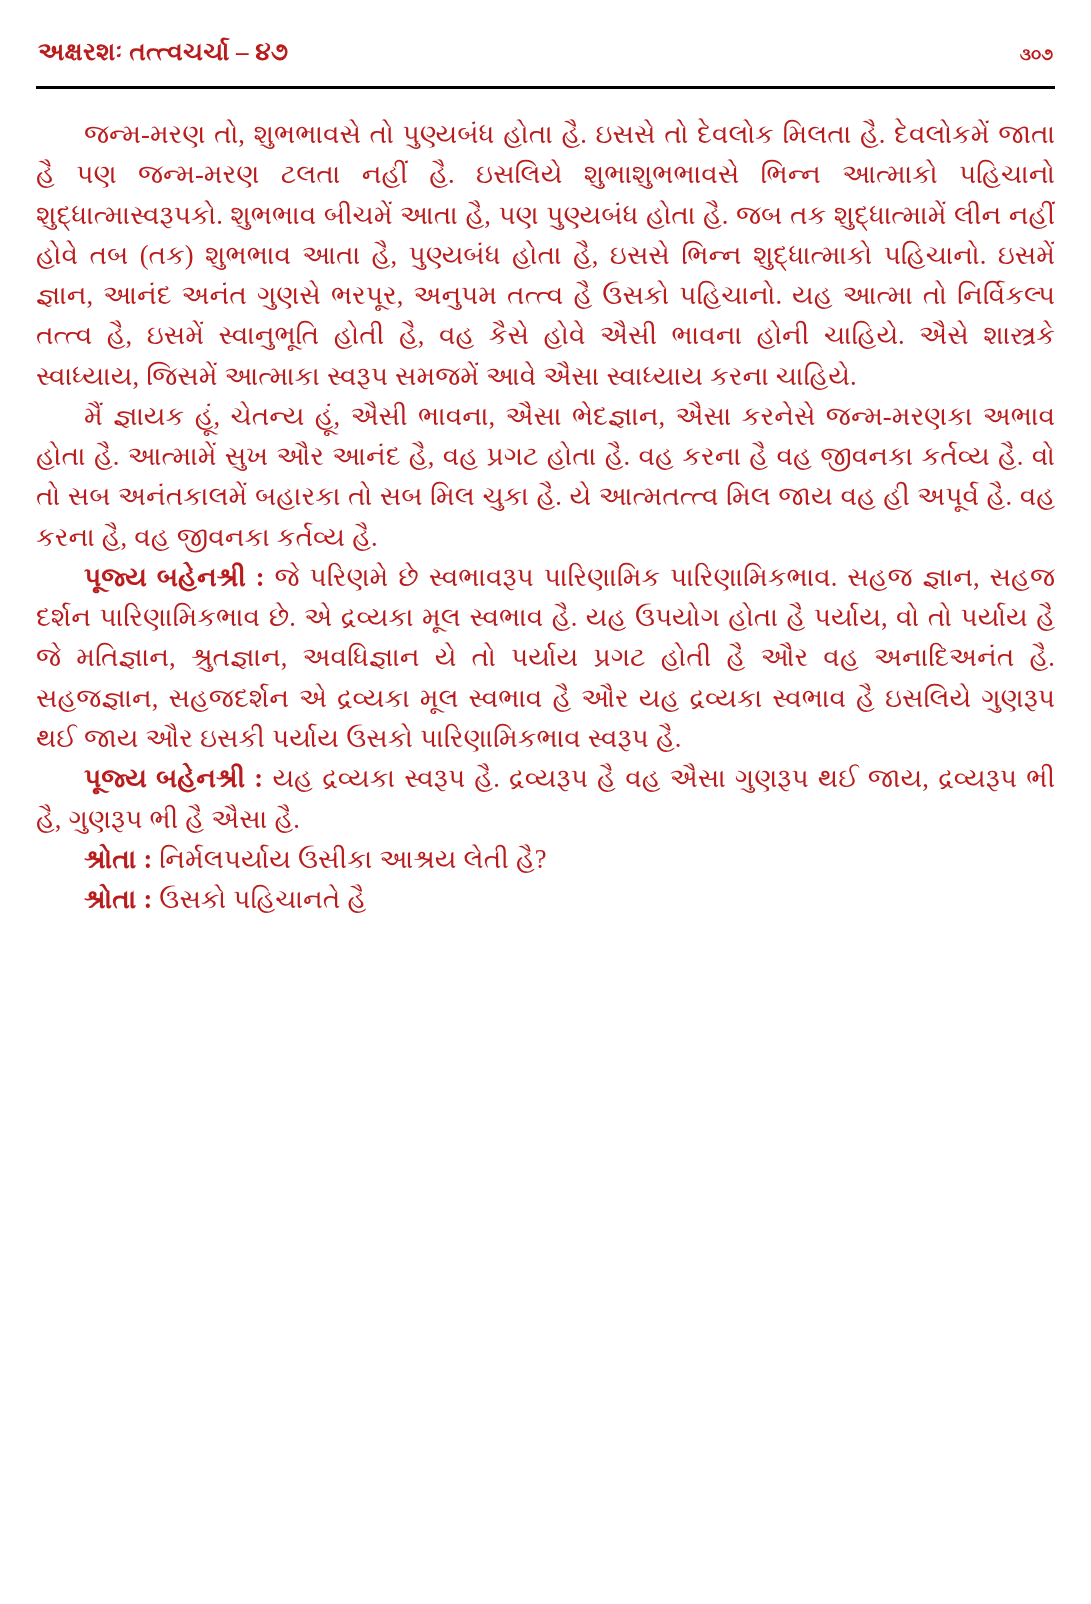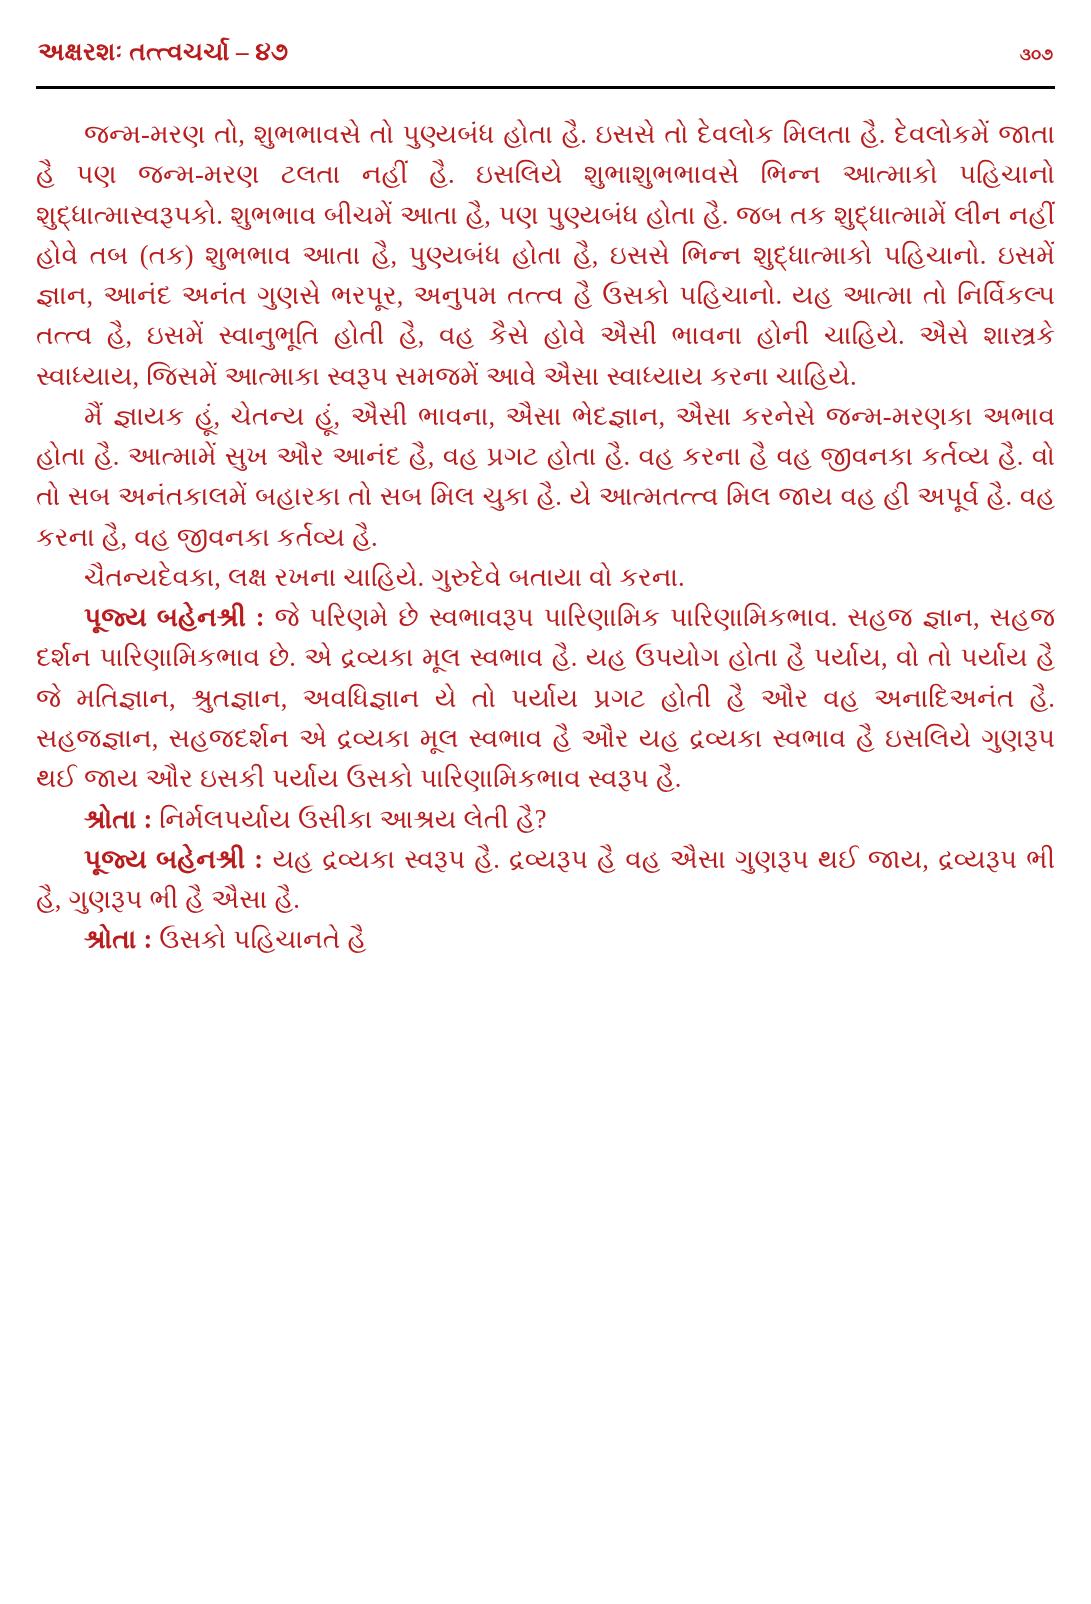--- a/index.html
+++ b/index.html
@@ -78,34 +78,33 @@
     <div class="header-title">અક્ષરશઃ તત્ત્વચર્ચા – ૪૭</div>
     <div class="header-page">૩૦૭</div>
   </div>
 
   <div class="rule"></div>
 
   <div class="content">
 
     <p class="indent">જન્મ-મરણ તો, શુભભાવસે તો પુણ્યબંધ હોતા હૈ. ઇસસે તો દેવલોક મિલતા હૈ. દેવલોકમેં જાતા હૈ પણ જન્મ-મરણ ટલતા નહીં હૈ. ઇસલિયે શુભાશુભભાવસે ભિન્ન આત્માકો પહિચાનો શુદ્ધાત્માસ્વરૂપકો. શુભભાવ બીચમેં આતા હૈ, પણ પુણ્યબંધ હોતા હૈ. જબ તક શુદ્ધાત્મામેં લીન નહીં હોવે તબ (તક) શુભભાવ આતા હૈ, પુણ્યબંધ હોતા હૈ, ઇસસે ભિન્ન શુદ્ધાત્માકો પહિચાનો. ઇસમેં જ્ઞાન, આનંદ અનંત ગુણસે ભરપૂર, અનુપમ તત્ત્વ હૈ ઉસકો પહિચાનો. યહ આત્મા તો નિર્વિકલ્પ તત્ત્વ હૈ, ઇસમેં સ્વાનુભૂતિ હોતી હૈ, વહ કૈસે હોવે ઐસી ભાવના હોની ચાહિયે. ઐસે શાસ્ત્રકે સ્વાધ્યાય, જિસમેં આત્માકા સ્વરૂપ સમજમેં આવે ઐસા સ્વાધ્યાય કરના ચાહિયે.</p>
     <p class="indent">મૈં જ્ઞાયક હૂં, ચેતન્ય હૂં, ઐસી ભાવના, ઐસા ભેદજ્ઞાન, ઐસા કરનેસે જન્મ-મરણકા અભાવ હોતા હૈ. આત્મામેં સુખ ઔર આનંદ હૈ, વહ પ્રગટ હોતા હૈ. વહ કરના હૈ વહ જીવનકા કર્તવ્ય હૈ. વો તો સબ અનંતકાલમેં બહારકા તો સબ મિલ ચુકા હૈ. યે આત્મતત્ત્વ મિલ જાય વહ હી અપૂર્વ હૈ. વહ કરના હૈ, વહ જીવનકા કર્તવ્ય હૈ.</p>
-    <p class="indent">ચૈતન્યદેવકા, લક્ષ રખના ચાહિયે. ગુરુદેવે બતાયા વો કરના.</p>
 
 
     <p class="q-line">
       <span class="speaker">પૂજ્ય બહેનશ્રી :</span><span> જે પરિણમે છે સ્વભાવરૂપ પારિણામિક પારિણામિકભાવ. સહજ જ્ઞાન, સહજ દર્શન પારિણામિકભાવ છે. એ દ્રવ્યકા મૂલ સ્વભાવ હૈ. યહ ઉપયોગ હોતા હૈ પર્યાય, વો તો પર્યાય હૈ જે મતિજ્ઞાન, શ્રુતજ્ઞાન, અવધિજ્ઞાન યે તો પર્યાય પ્રગટ હોતી હૈ ઔર વહ અનાદિઅનંત હૈ. સહજજ્ઞાન, સહજદર્શન એ દ્રવ્યકા મૂલ સ્વભાવ હૈ ઔર યહ દ્રવ્યકા સ્વભાવ હૈ ઇસલિયે ગુણરૂપ થઈ જાય ઔર ઇસકી પર્યાય ઉસકો પારિણામિકભાવ સ્વરૂપ હૈ.</span>
     </p>
 
 
     <p class="q-line">
-      <span class="speaker">શ્રોતા :</span><span> નિર્મલપર્યાય ઉસીકા આશ્રય લેતી હૈ?</span>
+      <span class="speaker">પૂજ્ય બહેનશ્રી :</span><span> યહ દ્રવ્યકા સ્વરૂપ હૈ. દ્રવ્યરૂપ હૈ વહ ઐસા ગુણરૂપ થઈ જાય, દ્રવ્યરૂપ ભી હૈ, ગુણરૂપ ભી હૈ ઐસા હૈ.</span>
     </p>
 
     <p class="q-line">
-      <span class="speaker">પૂજ્ય બહેનશ્રી :</span><span> યહ દ્રવ્યકા સ્વરૂપ હૈ. દ્રવ્યરૂપ હૈ વહ ઐસા ગુણરૂપ થઈ જાય, દ્રવ્યરૂપ ભી હૈ, ગુણરૂપ ભી હૈ ઐસા હૈ.</span>
+      <span class="speaker">શ્રોતા :</span><span> નિર્મલપર્યાય ઉસીકા આશ્રય લેતી હૈ?</span>
     </p>
 
 
     <p class="q-line">
       <span class="speaker">શ્રોતા :</span><span> ઉસકો પહિચાનતે હૈ</span>
     </p>
 
   </div>
 </div>
 

